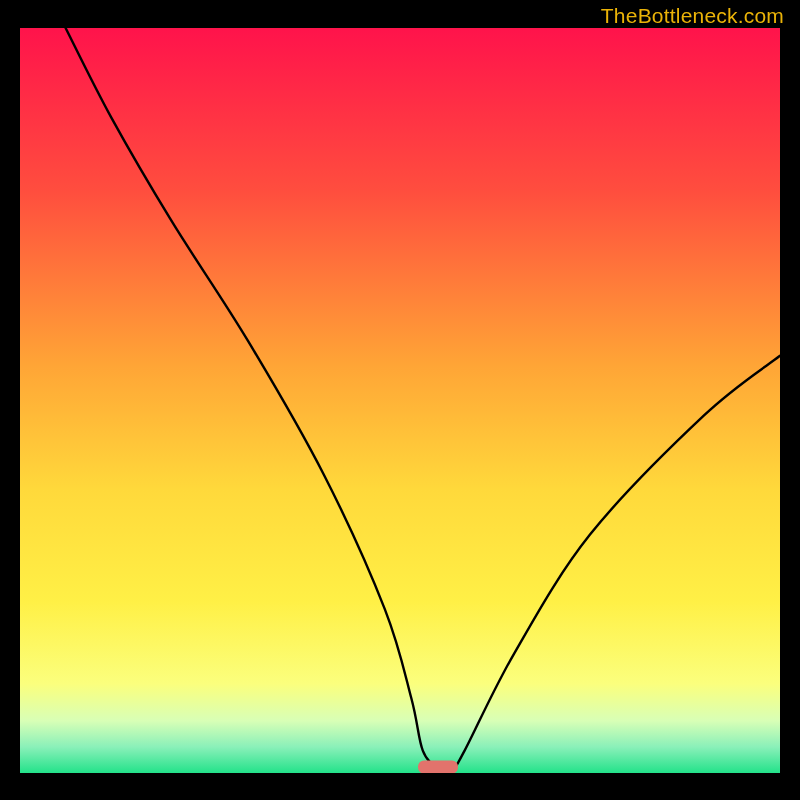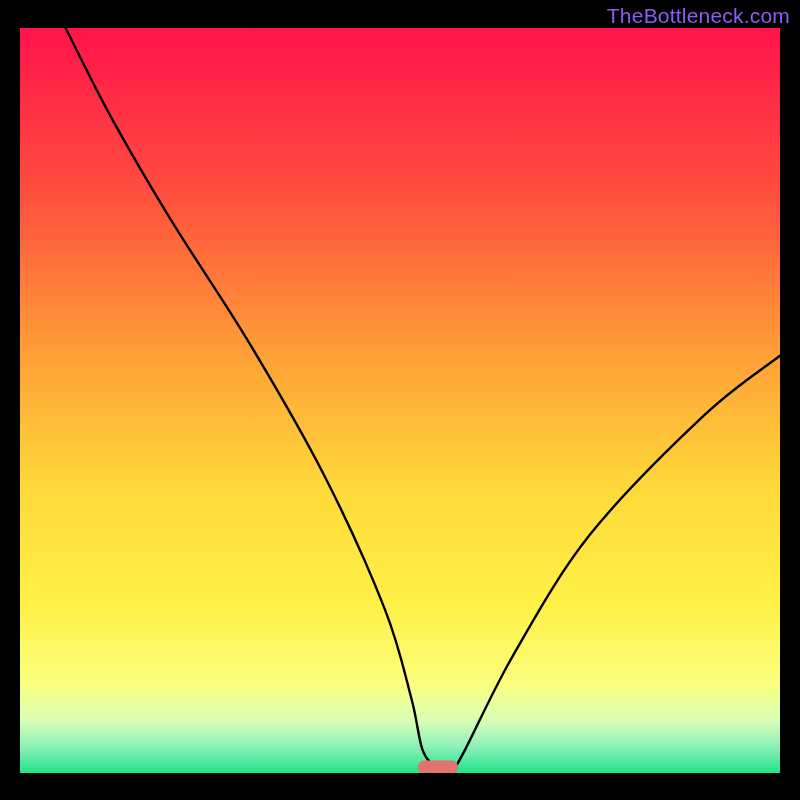--- a/index.html
+++ b/index.html
@@ -13,22 +13,22 @@
   }
   .frame {
     position: relative;
     width: 800px;
     height: 800px;
     background: #000;
   }
   .watermark {
     position: absolute;
     top: 4px;
-    right: 10px;
-    color: #8b5cf6;
+    right: 16px;
+    color: #eab308;
     font-size: 21px;
     font-weight: 500;
     letter-spacing: 0.2px;
     z-index: 10;
   }
   .plot {
     position: absolute;
     left: 20px;
     top: 28px;
     width: 760px;

